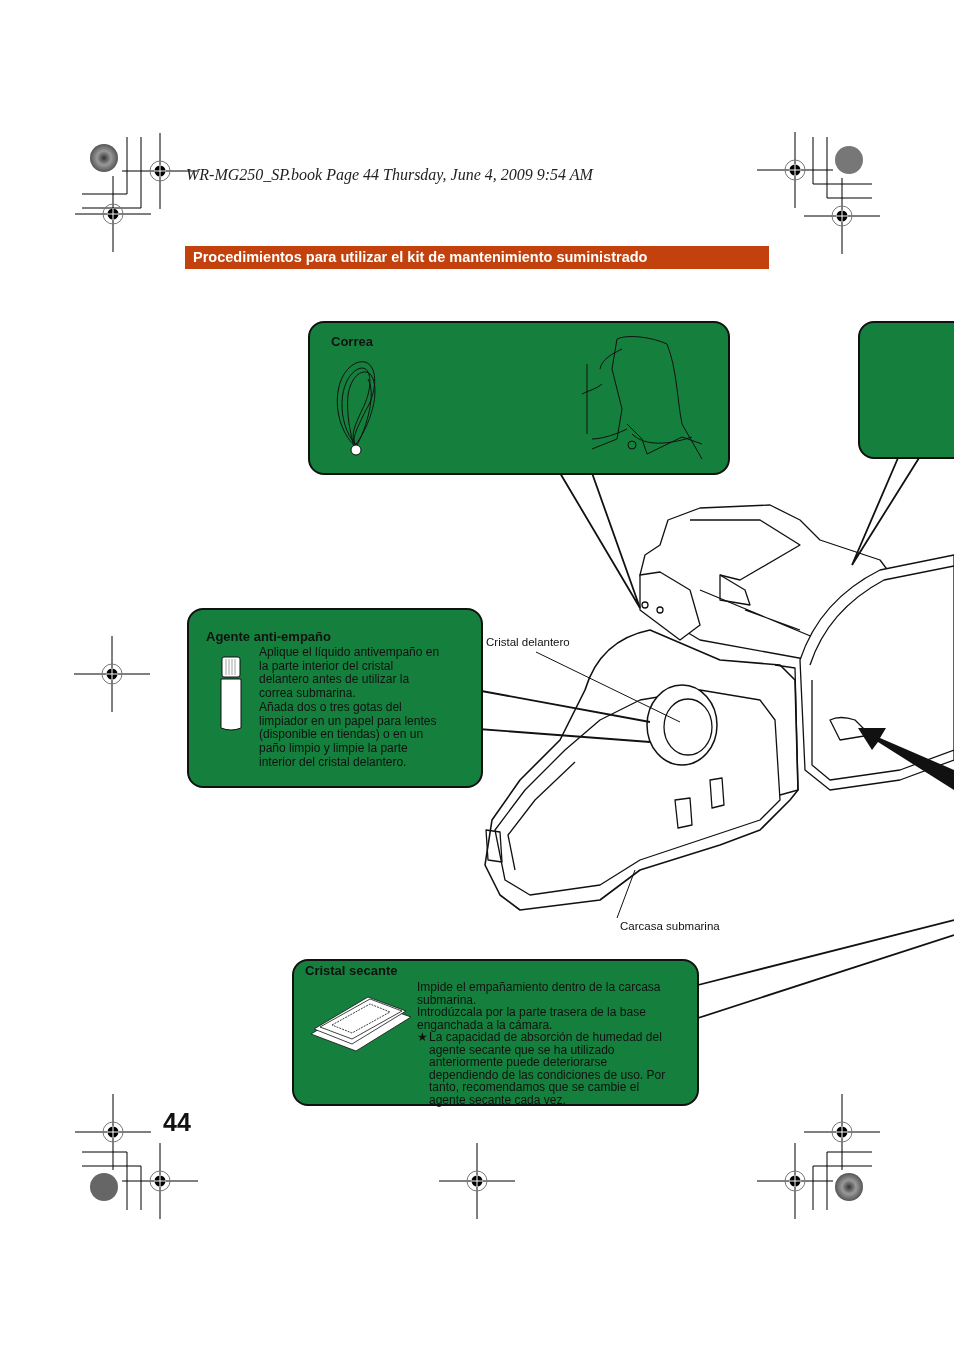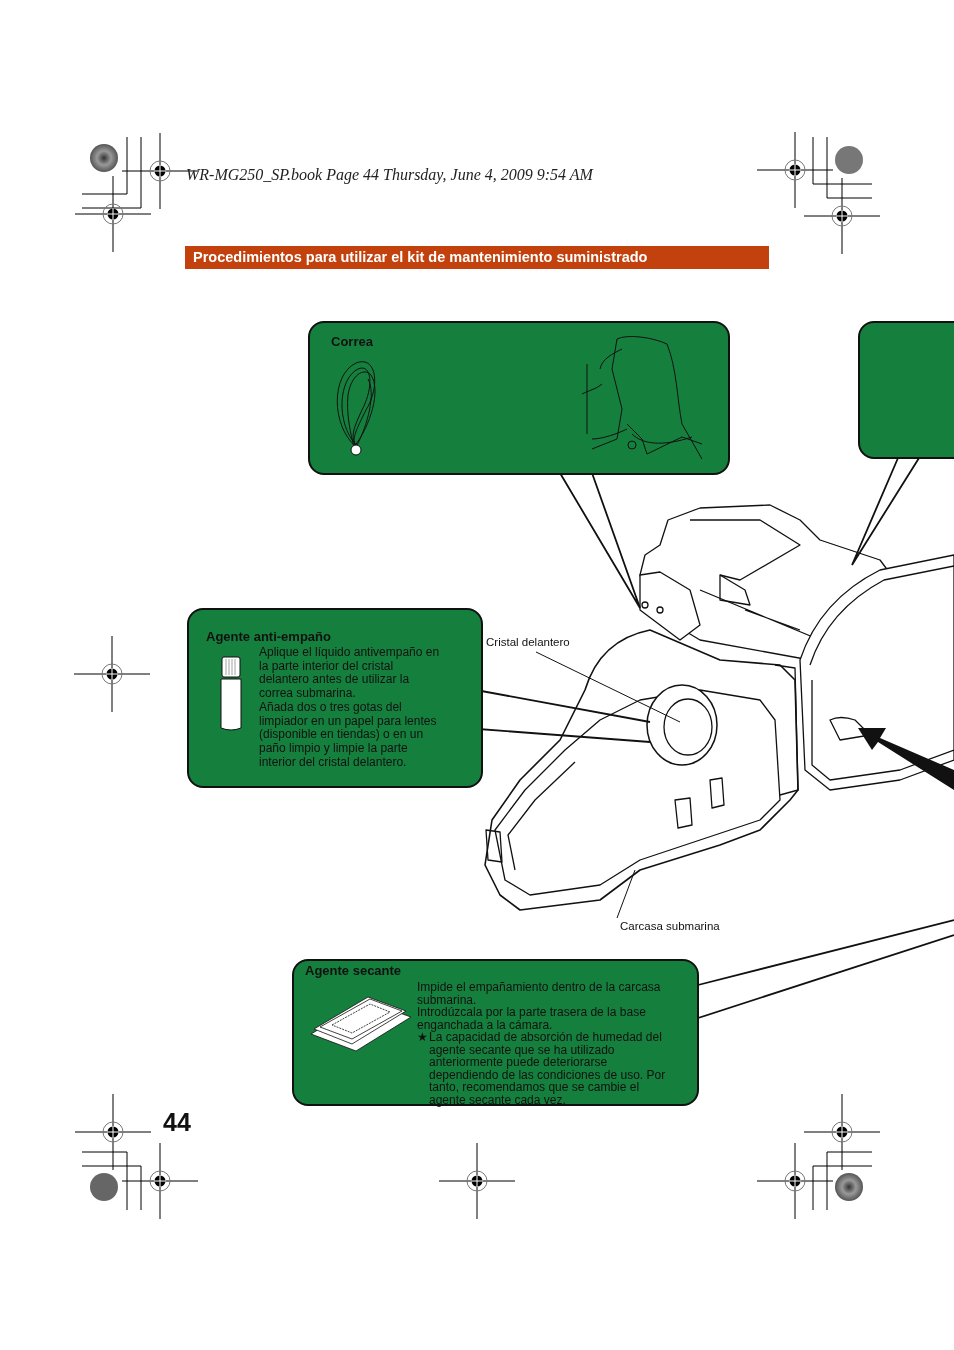--- a/index.html
+++ b/index.html
@@ -158,21 +158,21 @@
     <div>(disponible en tiendas) o en un</div>
     <div>paño limpio y limpie la parte</div>
     <div>interior del cristal delantero.</div>
   </div>
 </div>
 
 <div class="abs label" style="left:486px;top:636px;">Cristal delantero</div>
 <div class="abs label" style="left:580px;top:920px;margin-left:40px;">Carcasa submarina</div>
 
 <div class="abs box" style="left:292px;top:959px;width:407px;height:147px;">
-  <div class="abs box-title" style="left:11px;top:2px;">Agente secante</div>
+  <div class="abs box-title" style="left:11px;top:2px;">Cristal secante</div>
   <svg width="110" height="70" style="left:12px;top:28px;">
     <g fill="#fff" stroke="#111" stroke-width="0.8">
       <path d="M5 45 L60 12 L105 28 L50 62 Z"></path>
       <path d="M8 40 L62 8 L100 22 L46 55 Z"></path>
       <path d="M14 38 L64 10 L96 22 L46 50 Z"></path>
       <path d="M26 36 L64 15 L84 23 L46 44 Z" stroke-dasharray="2 1"></path>
     </g>
   </svg>
   <div class="abs box-text" style="left:123px;top:20px;width:280px;line-height:12.5px;">
     <div>Impide el empañamiento dentro de la carcasa</div>

